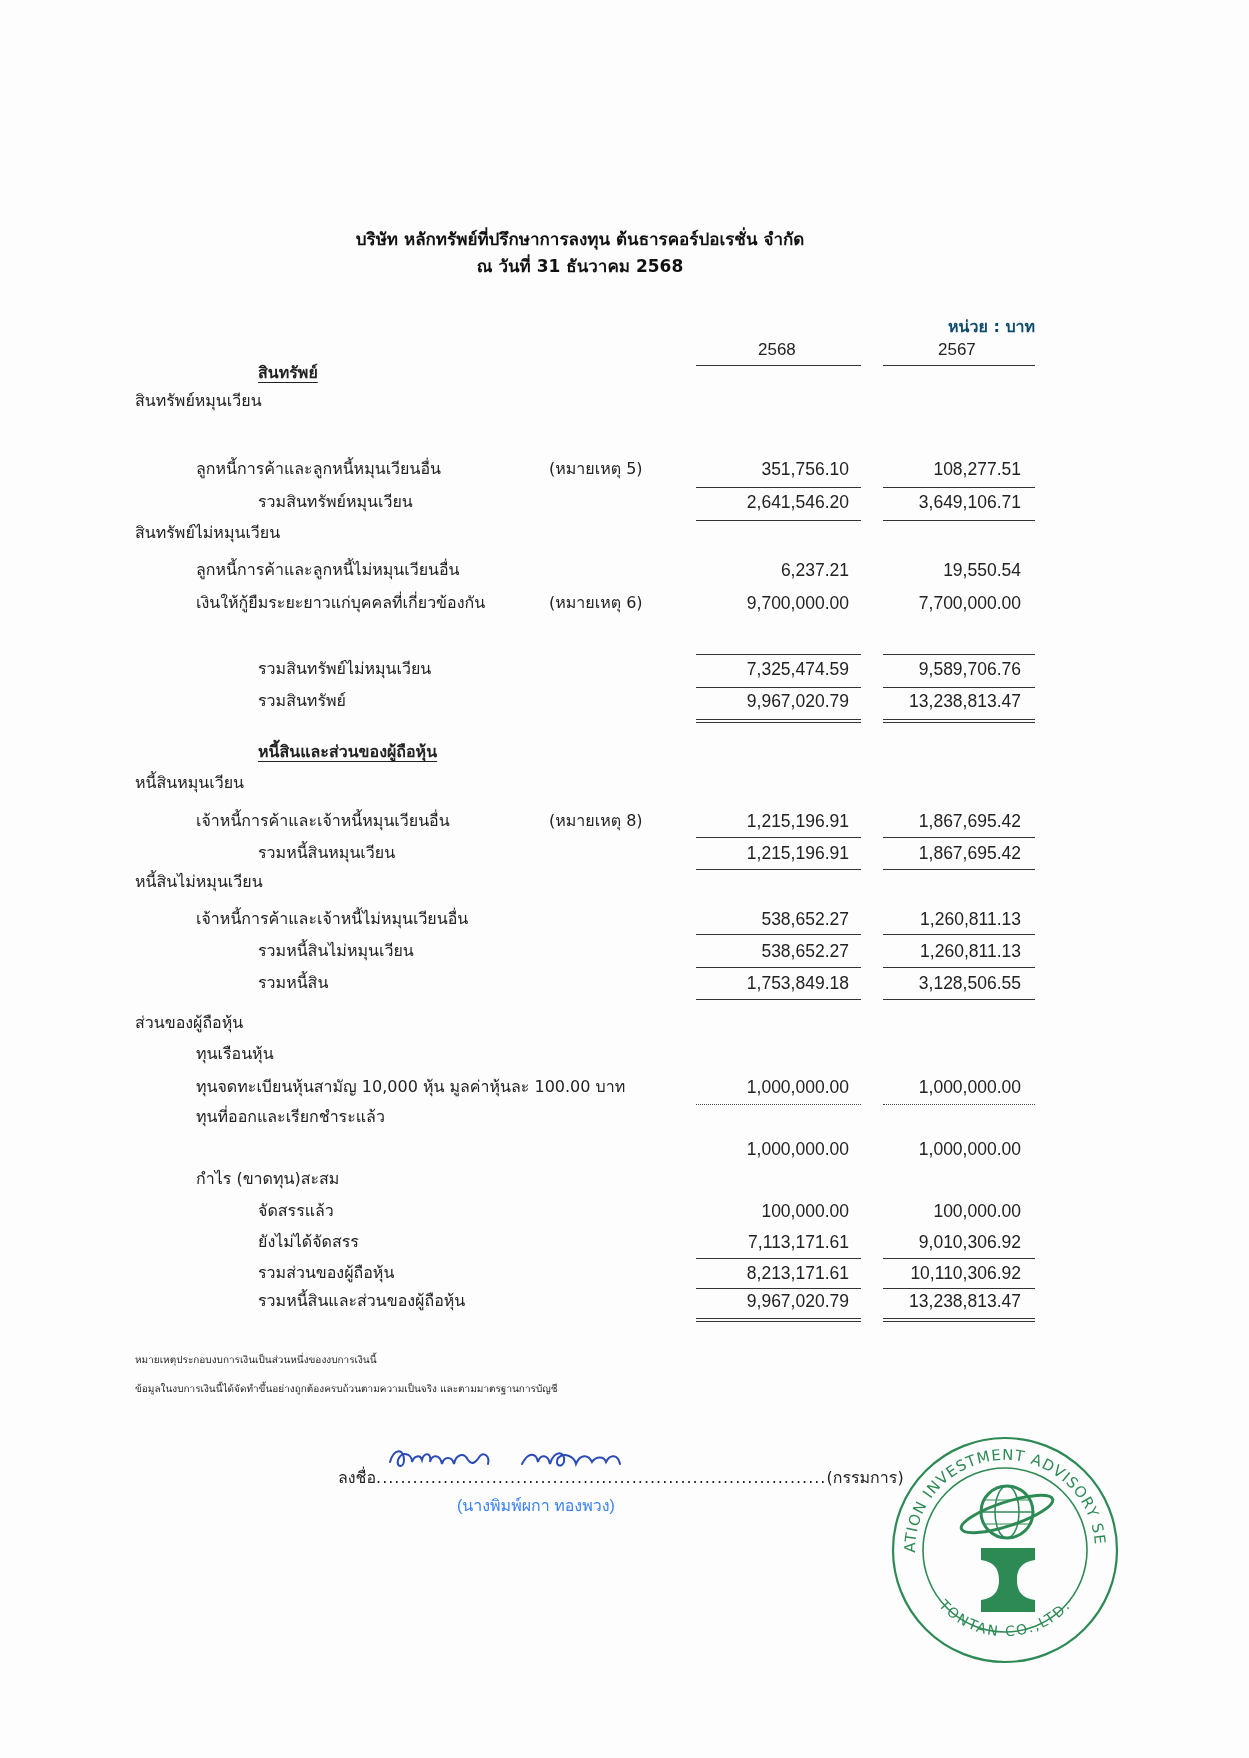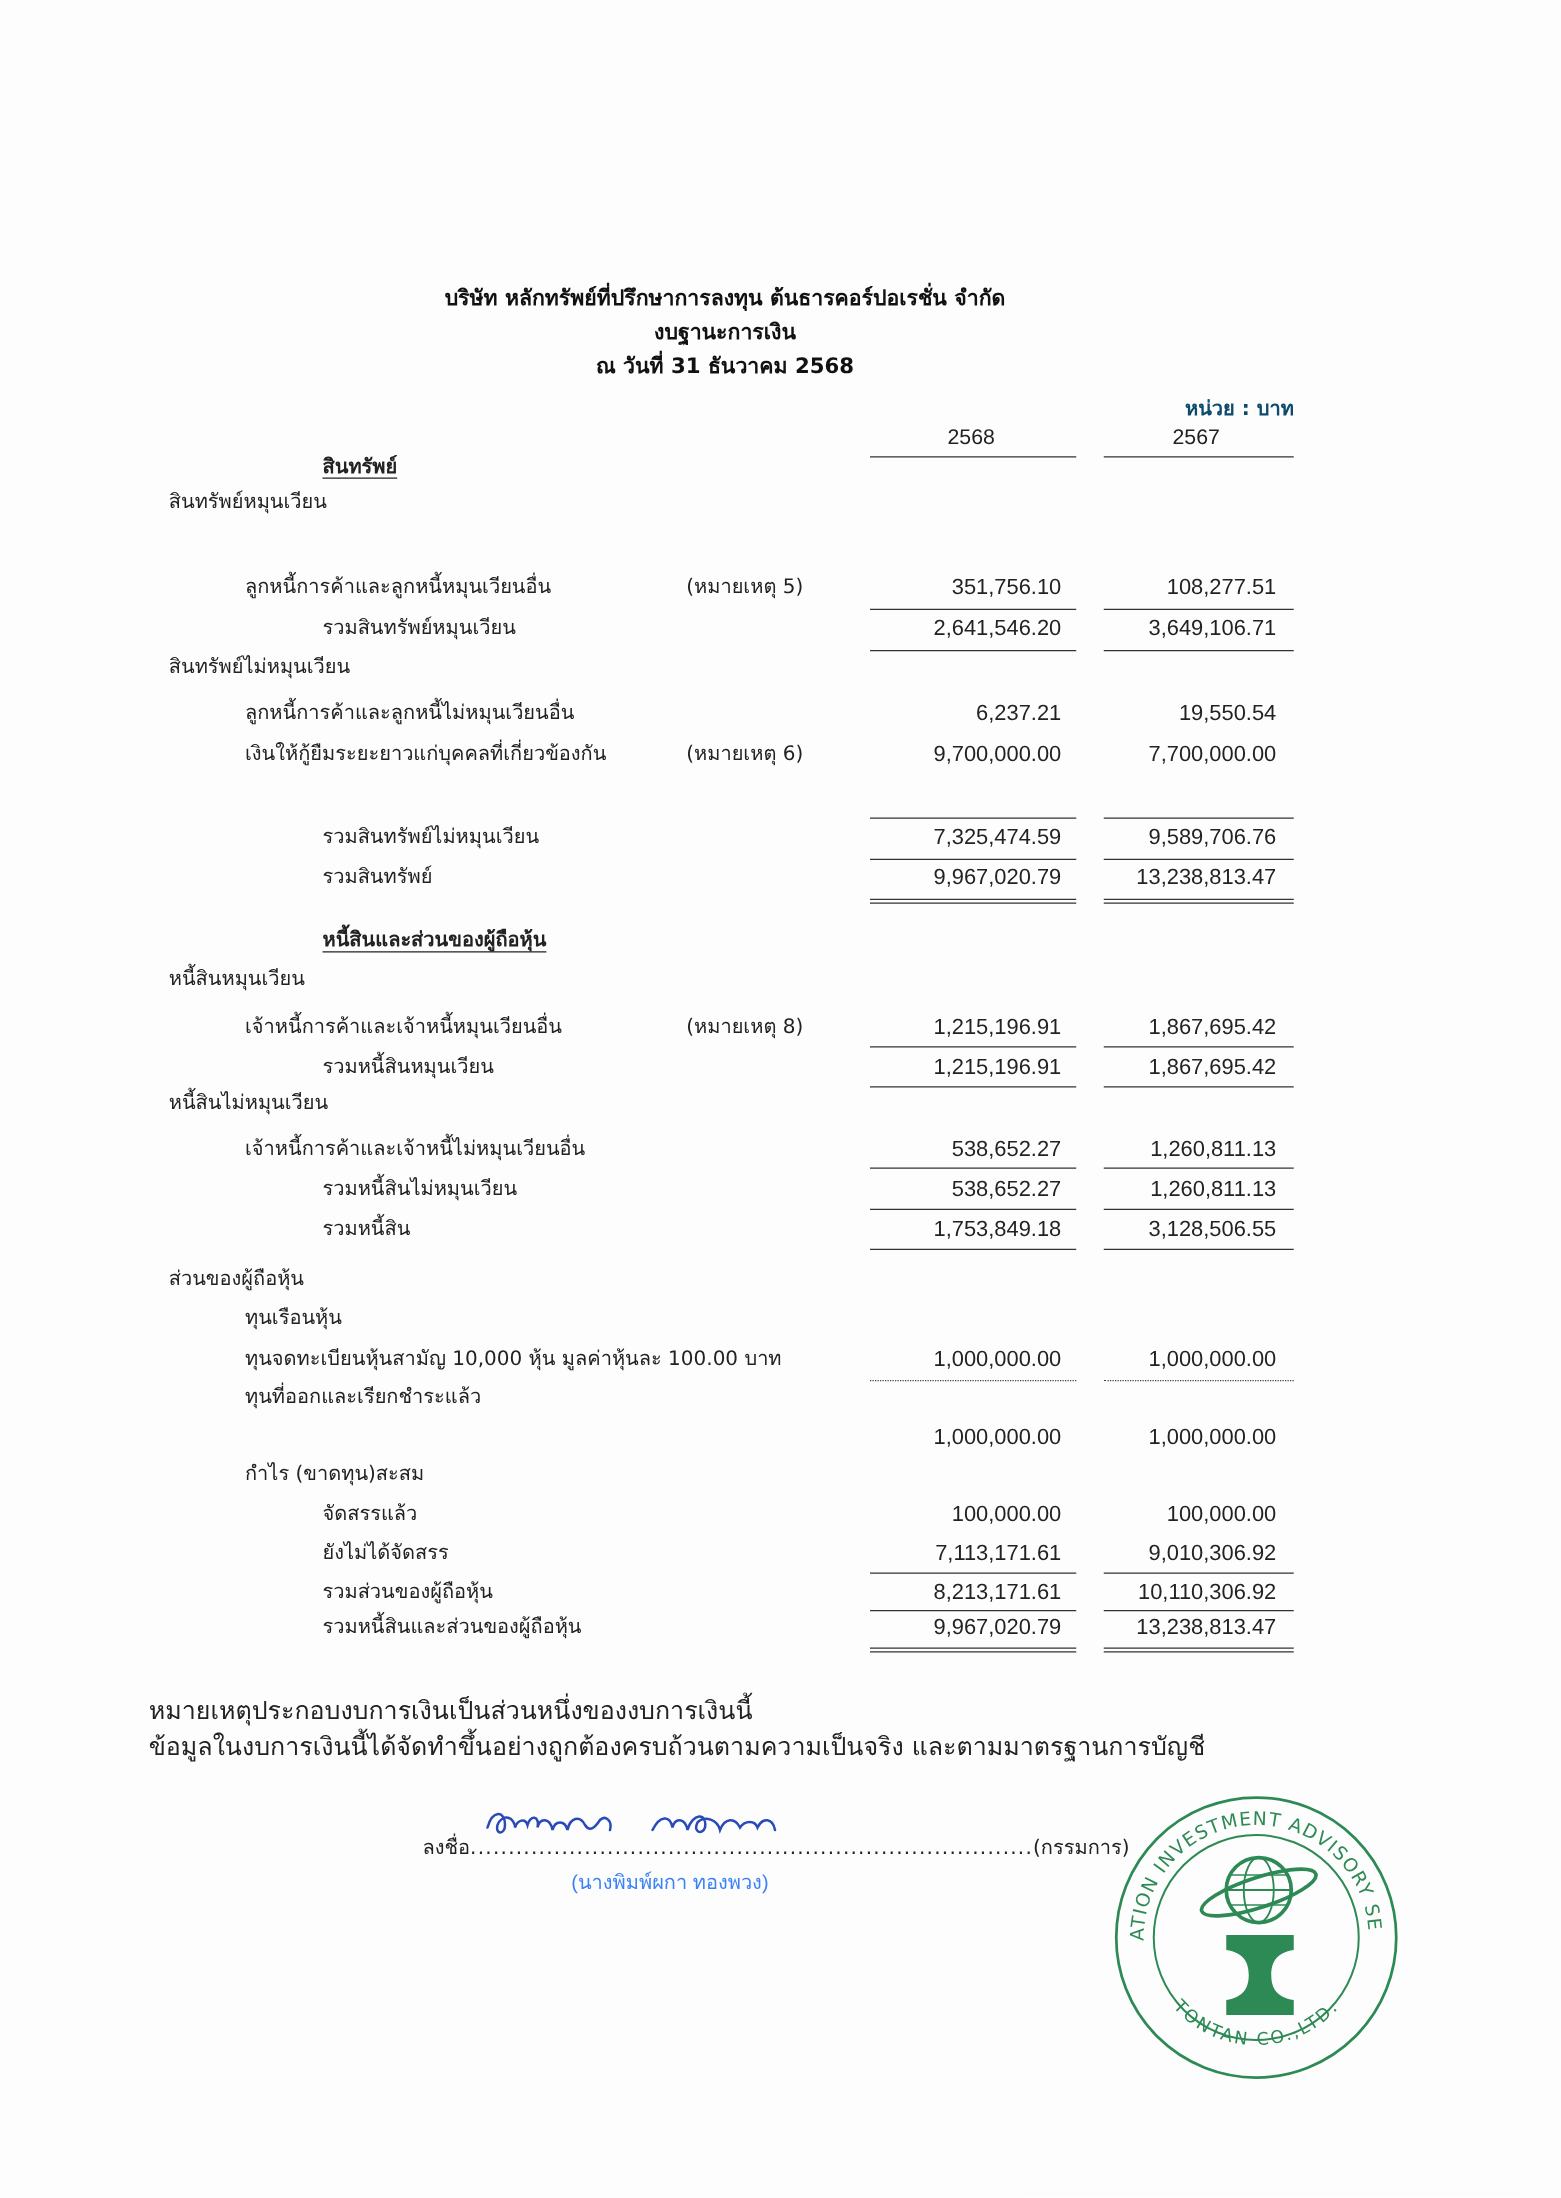--- a/index.html
+++ b/index.html
@@ -36,37 +36,36 @@
   .l2 { left: 258px; }
   .lsec { left: 258px; }
 
   .rule { position: absolute; height: 0; }
   .rule.c1 { left: 696px; width: 165px; }
   .rule.c2 { left: 883px; width: 152px; }
   .rule.single { border-top: 1.5px solid #333; }
   .rule.double { border-top: 1.5px solid #333; height: 4px; border-bottom: 1.5px solid #333; }
   .rule.dotted { border-top: 1.5px dotted #444; }
 
-  .footnote { position: absolute; left: 119px; font-family: "DejaVu Sans", sans-serif; font-size: 20px; color: #222; white-space: nowrap; }
+  .footnote { position: absolute; left: 135px; font-family: "DejaVu Sans", sans-serif; font-size: 10px; color: #222; white-space: nowrap; }
 
   .sign-line { position: absolute; left: 338px; top: 1465px; font-family: "DejaVu Sans", sans-serif; font-size: 16px; color: #222; white-space: nowrap; }
   .sign-dots { letter-spacing: 1px; }
   .signer { position: absolute; left: 457px; top: 1493px; font-family: Liberation Sans, sans-serif; font-size: 16px; color: #3b82f6; white-space: nowrap; }
   .signature { position: absolute; left: 382px; top: 1438px; width: 290px; height: 40px; }
 
   .stamp { position: absolute; left: 885px; top: 1430px; width: 240px; height: 240px; }
 </style>
 </head>
 <body>
 
 <div class="page">
 
   <div class="title-block">
     <div class="title-line">บริษัท หลักทรัพย์ที่ปรึกษาการลงทุน ต้นธารคอร์ปอเรชั่น จำกัด</div>
-    <div class="title-line">งบฐานะการเงิน</div>
     <div class="title-line">ณ วันที่ 31 ธันวาคม  2568</div>
   </div>
 
   <div class="unit">หน่วย : บาท</div>
   <div class="col-head y1">2568</div>
   <div class="col-head y2">2567</div>
   <div class="head-rule c1"></div>
   <div class="head-rule c2"></div>
 
   <div class="row" style="top:386px">

